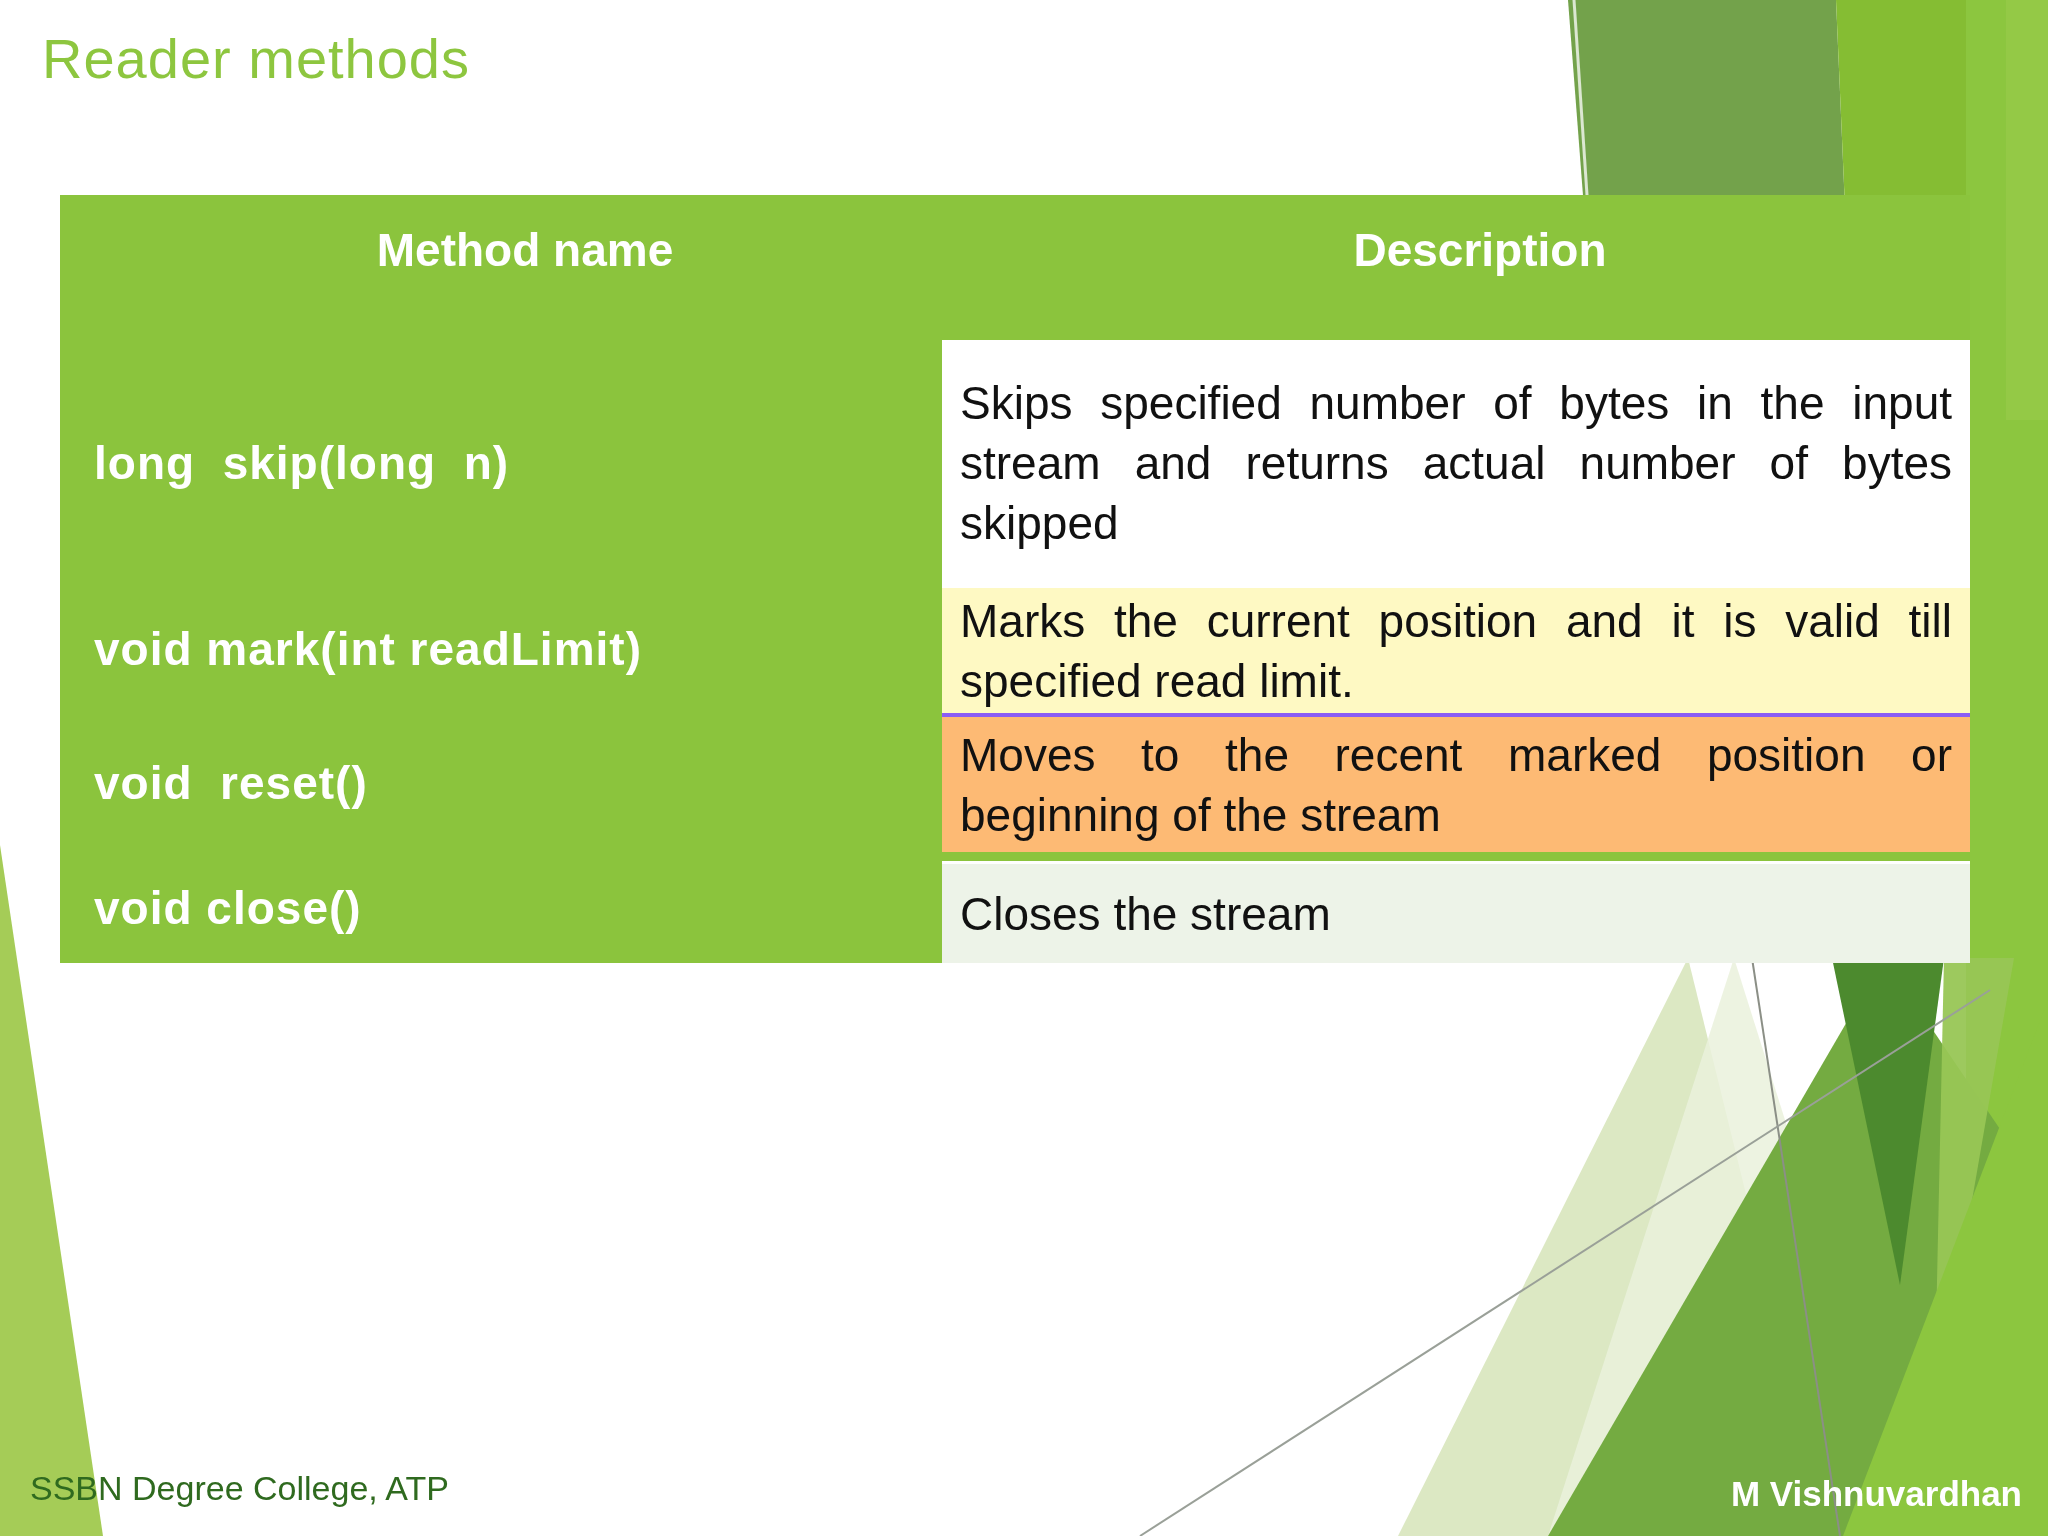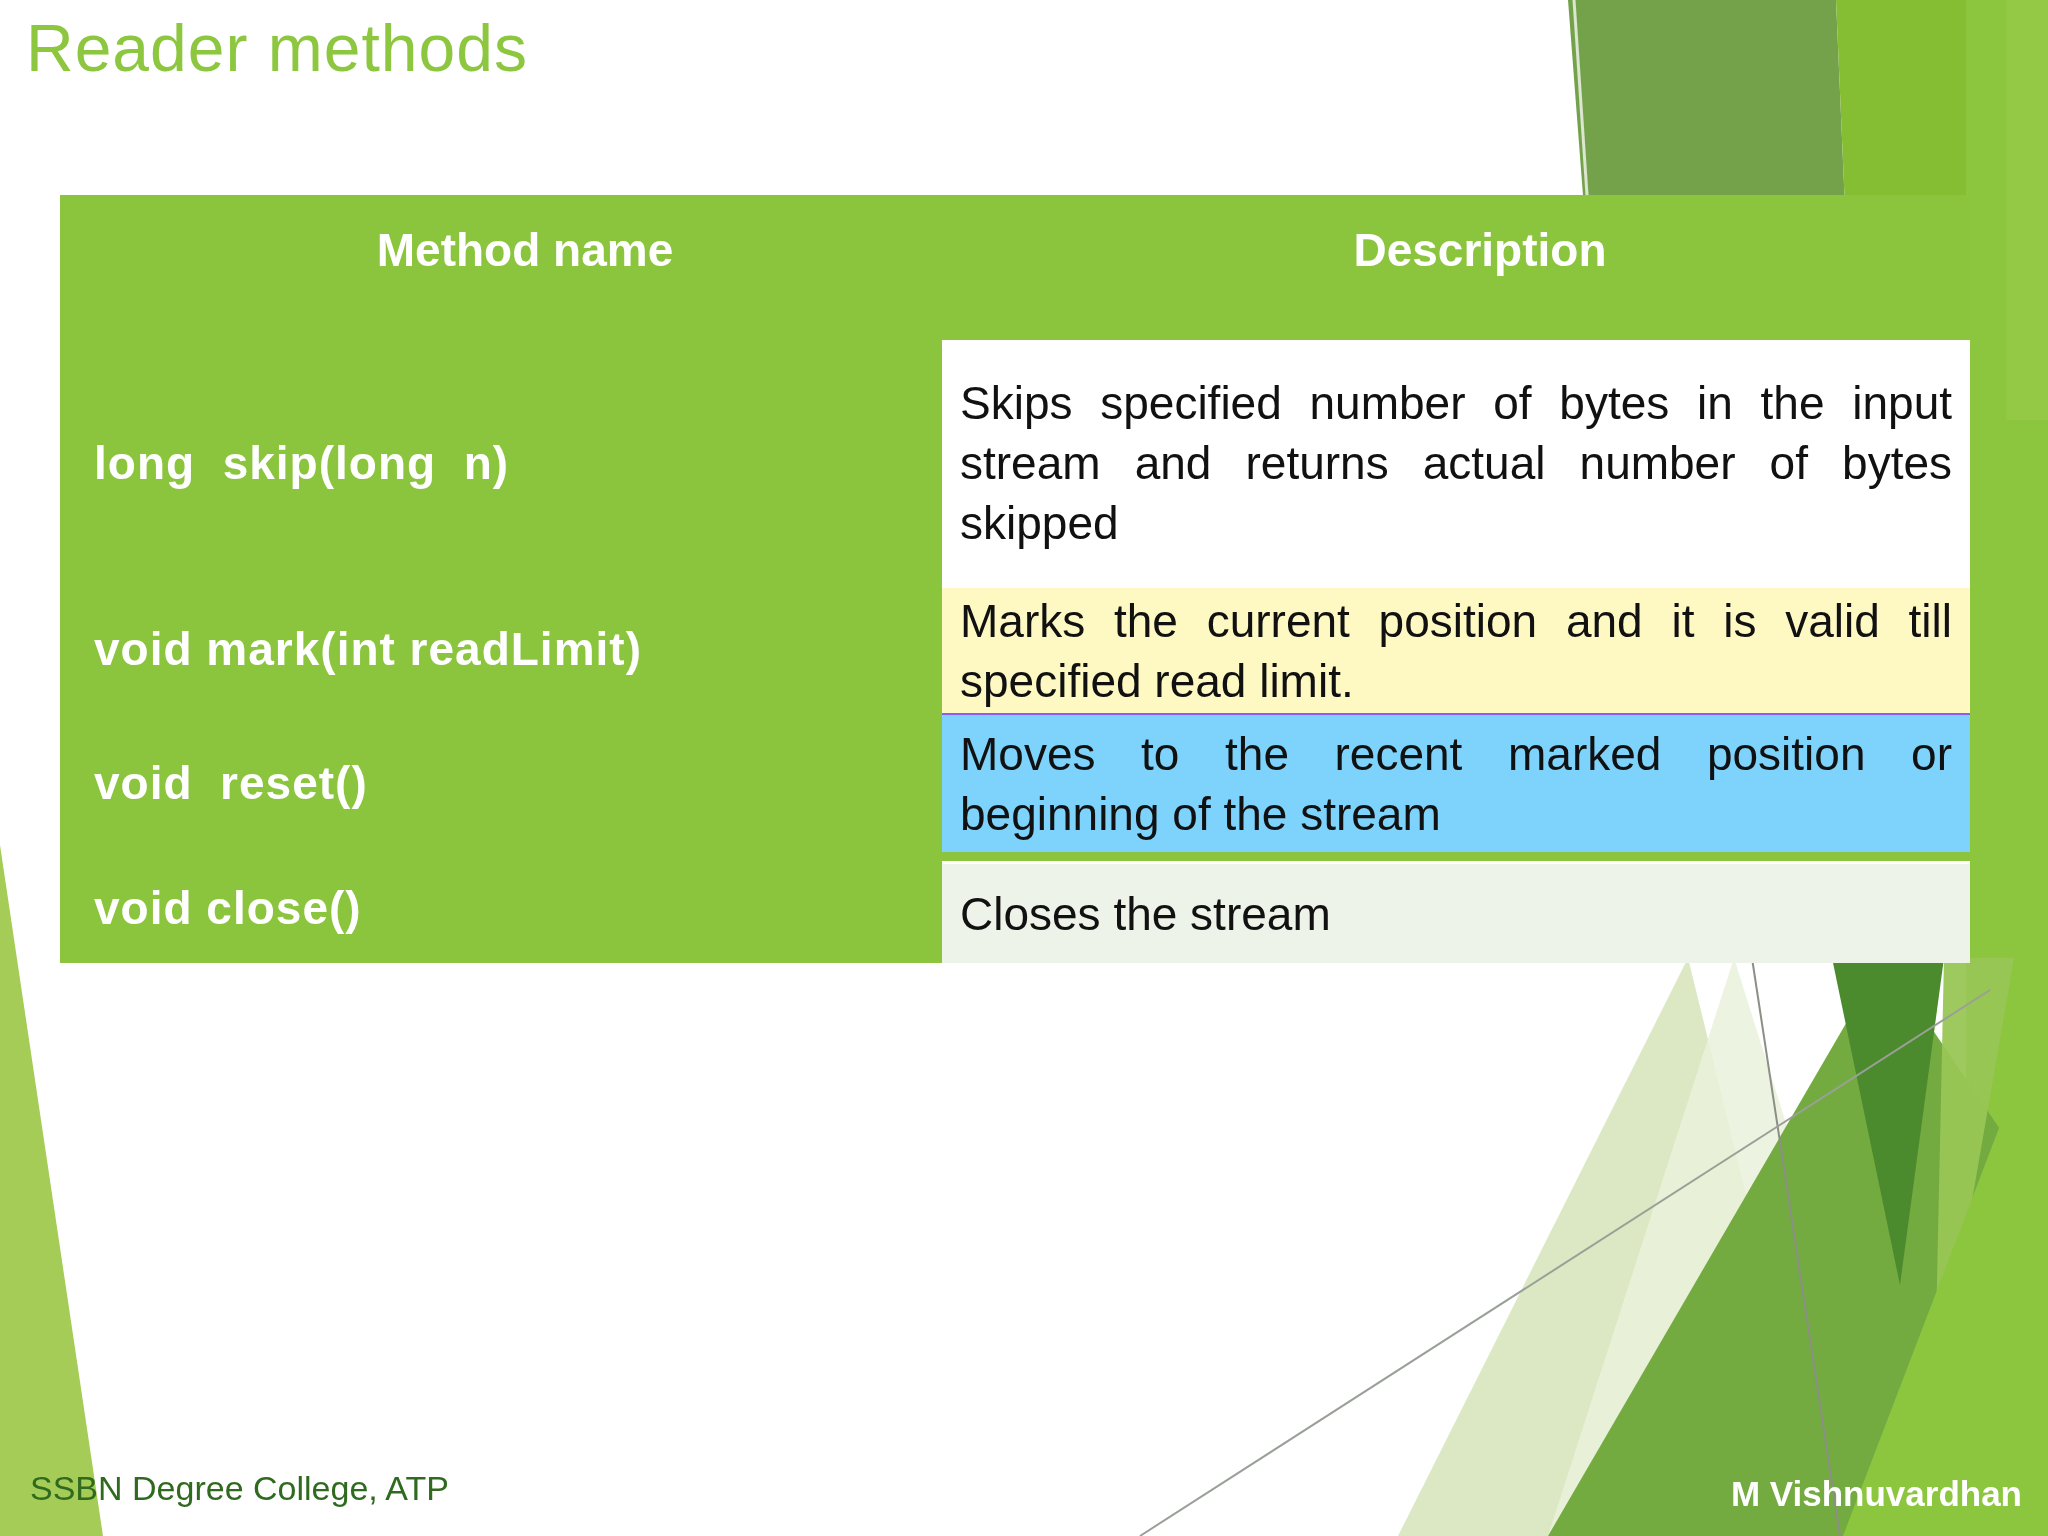--- a/index.html
+++ b/index.html
@@ -15,23 +15,23 @@
     overflow: hidden;
   }
   .decor-svg {
     position: absolute; left: 0; top: 0;
     width: 2048px; height: 1536px;
     z-index: 1;
   }
   .slide-title {
     position: absolute;
     left: 26px; top: 10px;
-    margin: 0;
+    margin: 16px;
     z-index: 10;
-    font-size: 66px;
+    font-size: 56px;
     font-weight: 400;
     letter-spacing: 1px;
     color: #8DC63F;
   }
   .methods-table {
     position: absolute;
     left: 60px; top: 195px;
     width: 1910px; height: 768px;
     z-index: 10;
     background: #8BC43D;
@@ -64,21 +64,21 @@
     grid-column: 2;
     display: flex; align-items: center;
     padding: 0 18px;
     color: #111111;
     font-size: 46px;
     line-height: 60px;
   }
   .desc-inner { text-align: justify; width: 100%; }
   .d1 { grid-row: 2; background: #ffffff; }
   .d2 { grid-row: 3; background: #fef9c3; border-top: 3px solid #ffffff; }
-  .d3 { grid-row: 4; background: #7dd3fc; border-top: 2px solid #8b5cf6; }
+  .d3 { grid-row: 4; background: #fdba74; border-top: 4px solid #8b5cf6; }
   .d4 { grid-row: 5; background: #EDF3E8; border-top: 3px solid #ffffff; margin-top: 9px; }
   .footer-left {
     position: absolute;
     left: 30px; bottom: 28px;
     z-index: 20;
     color: #2F6A1F;
     font-size: 34px; font-weight: 400;
   }
   .footer-right {
     position: absolute;

